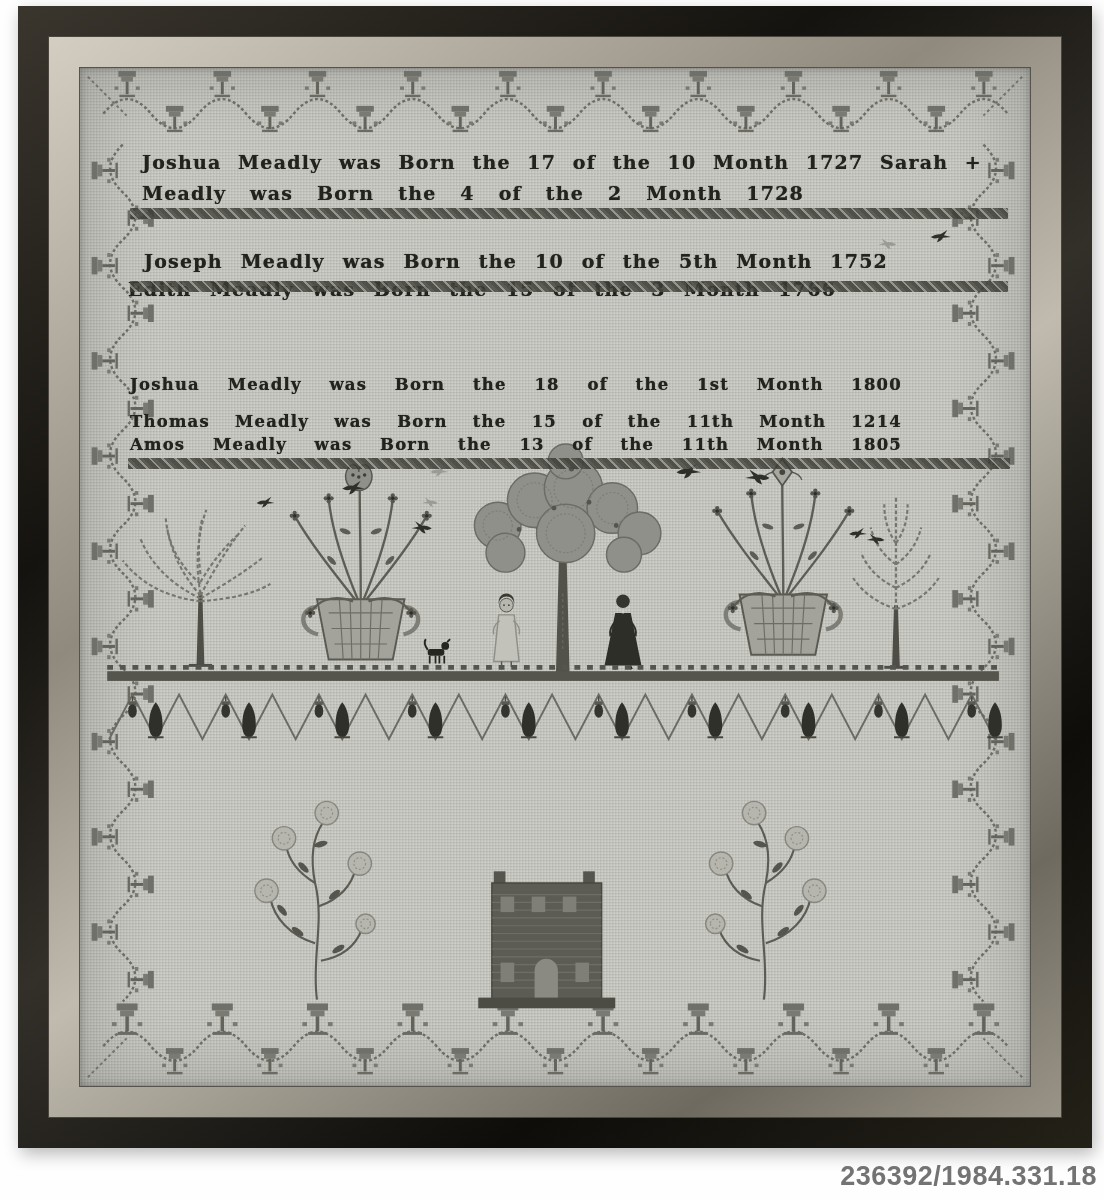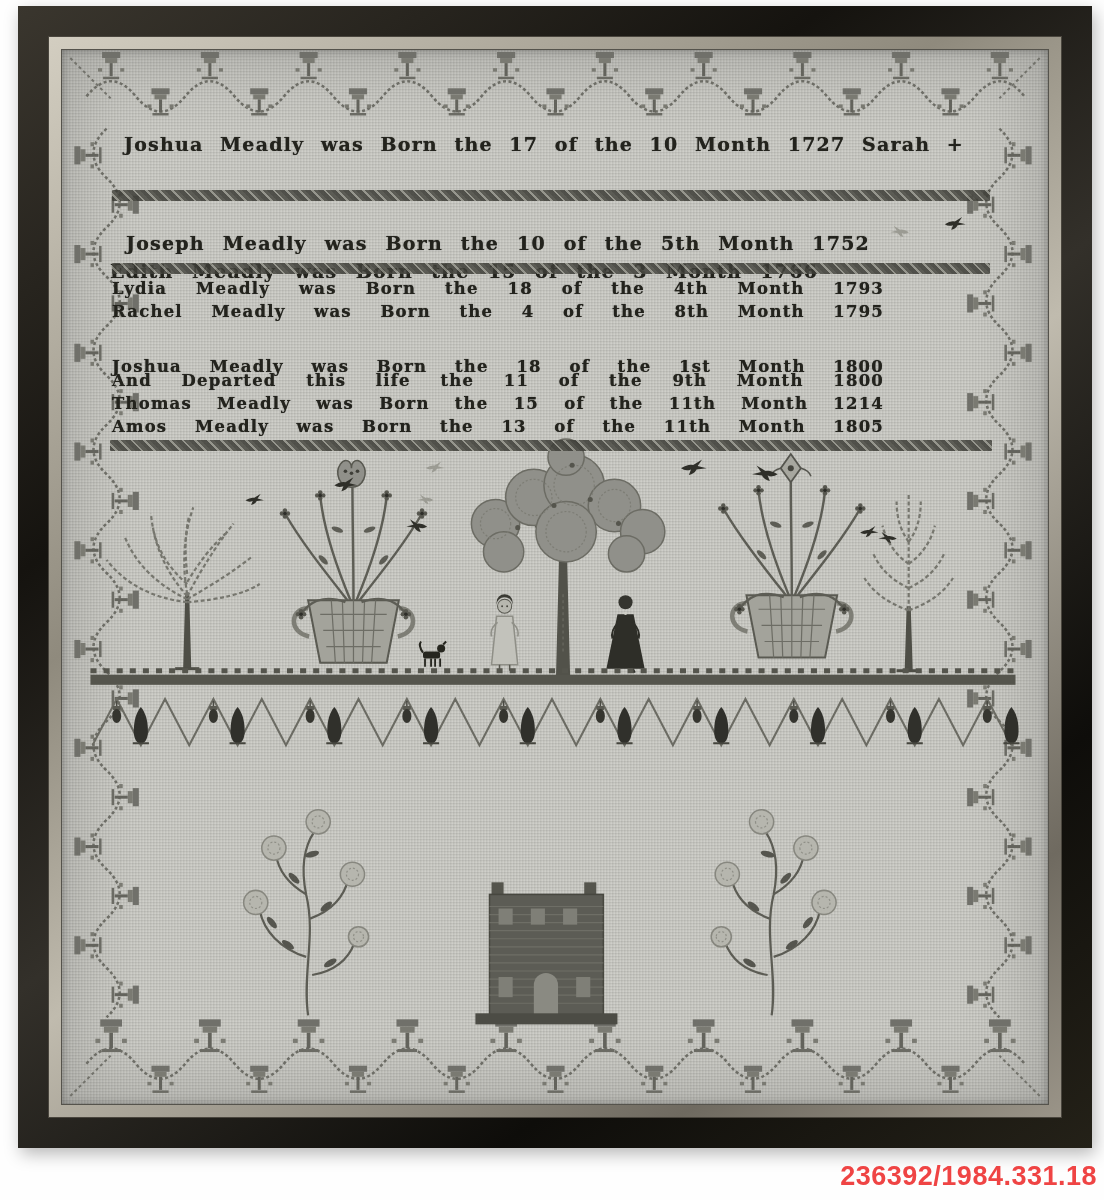--- a/index.html
+++ b/index.html
@@ -2,42 +2,42 @@
 <html><head>
 <meta charset="utf-8">
 <style>
   html,body{margin:0;padding:0;}
   .photo{position:relative;width:1104px;height:1200px;background:#fefefe;overflow:hidden;
          font-family:"Liberation Sans",sans-serif;}
   .frame-outer{position:absolute;left:18px;top:6px;width:1074px;height:1142px;box-sizing:border-box;
 phantom:0;
          background:linear-gradient(145deg,#3a362e 0%,#15130f 30%,#33302a 52%,#0e0d0a 78%,#242118 100%);
          box-shadow:3px 6px 16px rgba(0,0,0,.28);padding:30px;}
-  .frame-gilt{width:100%;height:100%;box-sizing:border-box;padding:12px;
+  .frame-gilt{width:100%;height:100%;box-sizing:border-box;padding:30px;
          background:linear-gradient(145deg,#d3cec1 0%,#8f8a7d 35%,#c0bbae 55%,#6f6a60 85%,#9a9488 100%);
          border:1px solid #4a463e;}
   .fabric{position:relative;width:100%;height:100%;box-sizing:border-box;overflow:hidden;
          background-color:#c5c5bf;
          background-image:
            repeating-linear-gradient(0deg, rgba(0,0,0,.05) 0 1px, rgba(255,255,255,.08) 1px 2px, rgba(0,0,0,0) 2px 3px),
            repeating-linear-gradient(90deg, rgba(255,255,255,.10) 0 1px, rgba(0,0,0,.035) 1px 2px, rgba(0,0,0,0) 2px 3px);
          box-shadow:inset 0 0 80px rgba(0,0,0,.20), inset 0 0 8px rgba(0,0,0,.3);
          border:1px solid #55534c;}
   .embroidery{position:absolute;left:0;top:0;width:100%;height:100%;}
   .stitch{position:absolute;font-family:"DejaVu Serif",serif;font-weight:700;color:#23231d;
           letter-spacing:1.2px;line-height:21px;text-align:justify;text-align-last:justify;
           text-shadow:0 0 1px rgba(30,30,25,.85),1px 1px 0 rgba(255,255,255,.18);}
   .g1{font-size:19px;}
   .g2{font-size:19px;margin-top:20px;}
   .g3{font-size:16.5px;line-height:20px;}
   .band{position:absolute;height:11px;
         background:repeating-linear-gradient(45deg,#3c3c36 0 4px,#8d8d84 4px 6px,#494942 6px 9px);
         opacity:.85;border-radius:1px;}
   .catalog{position:absolute;right:7px;top:1161px;font-family:"Liberation Sans",sans-serif;
-           font-weight:700;font-size:27px;color:#ef4444;letter-spacing:.5px;}
+           font-weight:700;font-size:27px;color:#737373;letter-spacing:.5px;}
 </style>
 </head>
 <body>
 
 <div class="photo">
   <div class="frame-outer">
     <div class="frame-gilt">
       <div class="fabric">
 
         <svg class="embroidery" viewBox="0 0 978 1046">
@@ -408,28 +408,26 @@
             <rect x="465" y="852" width="14" height="16" fill="#7f7f77"></rect>
             <rect x="497" y="852" width="14" height="16" fill="#7f7f77"></rect>
             <rect x="433" y="920" width="14" height="20" fill="#7f7f77"></rect>
             <rect x="510" y="920" width="14" height="20" fill="#7f7f77"></rect>
             <path d="M468 958 V928 a12 12 0 0 1 24 0 V958 Z" fill="#8a8a82"></path>
             <rect x="410" y="956" width="141" height="11" fill="#4c4c45"></rect>
           </g>
         </svg>
 
         <div class="stitch g1" style="left:62px;top:84px;width:840px;">Joshua Meadly was Born the 17 of the 10 Month 1727 Sarah +</div>
+        <div class="stitch g1" style="left:62px;top:115px;width:662px;">Meadly was Born the 4 of the 2 Month 1728</div>
         <div class="band" style="left:50px;top:140px;width:878px;"></div>
         <div class="stitch g2" style="left:64px;top:163px;width:744px;">Joseph Meadly was Born the 10 of the 5th Month 1752</div>
         <div class="stitch g2" style="left:48px;top:191px;width:708px;">Edith Meadly was Born the 15 of the 3 Month 1766</div>
         <div class="band" style="left:50px;top:213px;width:878px;"></div>
-        <div class="stitch g3" style="left:50px;top:229px;width:772px;">Lydia Meadly was Born the 18 of the 4th Month 1793</div>
-        <div class="stitch g3" style="left:50px;top:252px;width:772px;">Rachel Meadly was Born the 4 of the 8th Month 1795</div>
         <div class="stitch g3" style="left:50px;top:298px;width:772px;margin-top:9px;">Joshua Meadly was Born the 18 of the 1st Month 1800</div>
-        <div class="stitch g3" style="left:50px;top:321px;width:772px;">And Departed this life the 11 of the 9th Month 1800</div>
         <div class="stitch g3" style="left:50px;top:344px;width:772px;">Thomas Meadly was Born the 15 of the 11th Month 1214</div>
         <div class="stitch g3" style="left:50px;top:367px;width:772px;">Amos Meadly was Born the 13 of the 11th Month 1805</div>
         <div class="band" style="left:48px;top:390px;width:882px;"></div>
 
       </div>
     </div>
   </div>
 
   <div class="catalog">236392/1984.331.18</div>
 </div>

